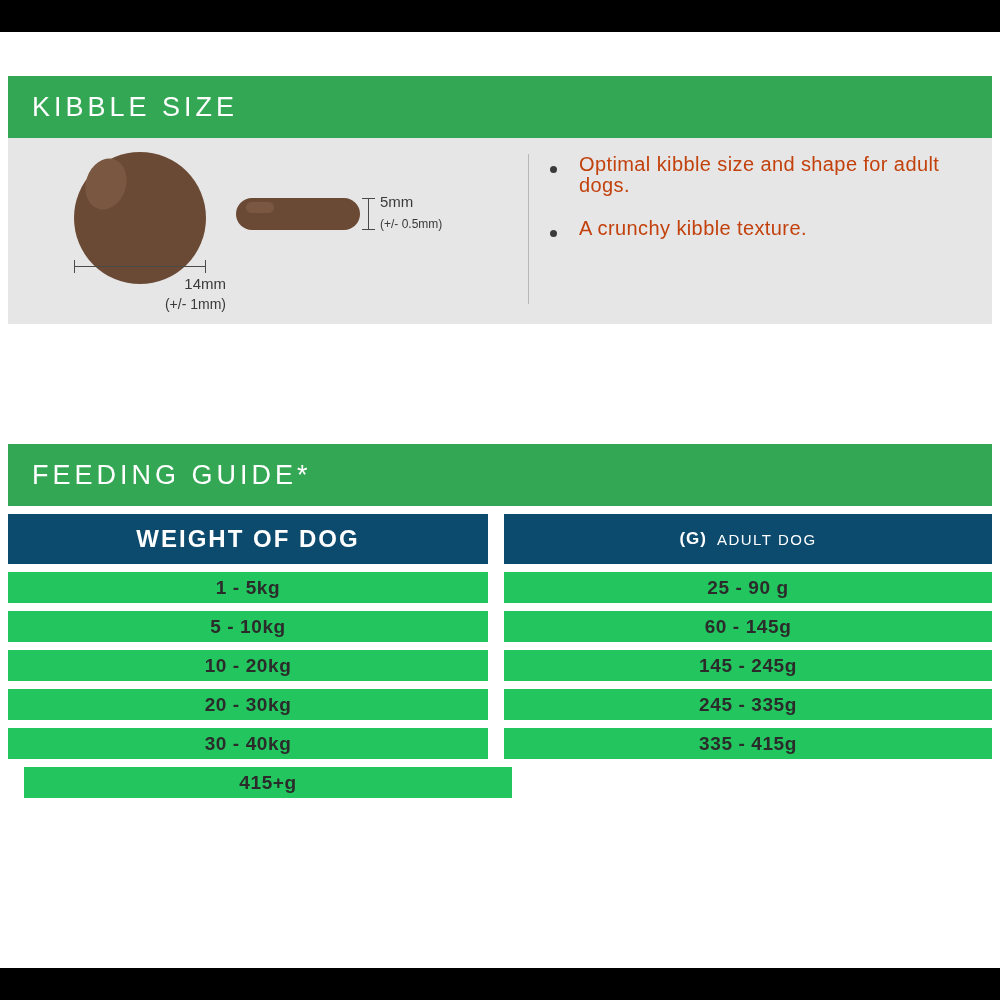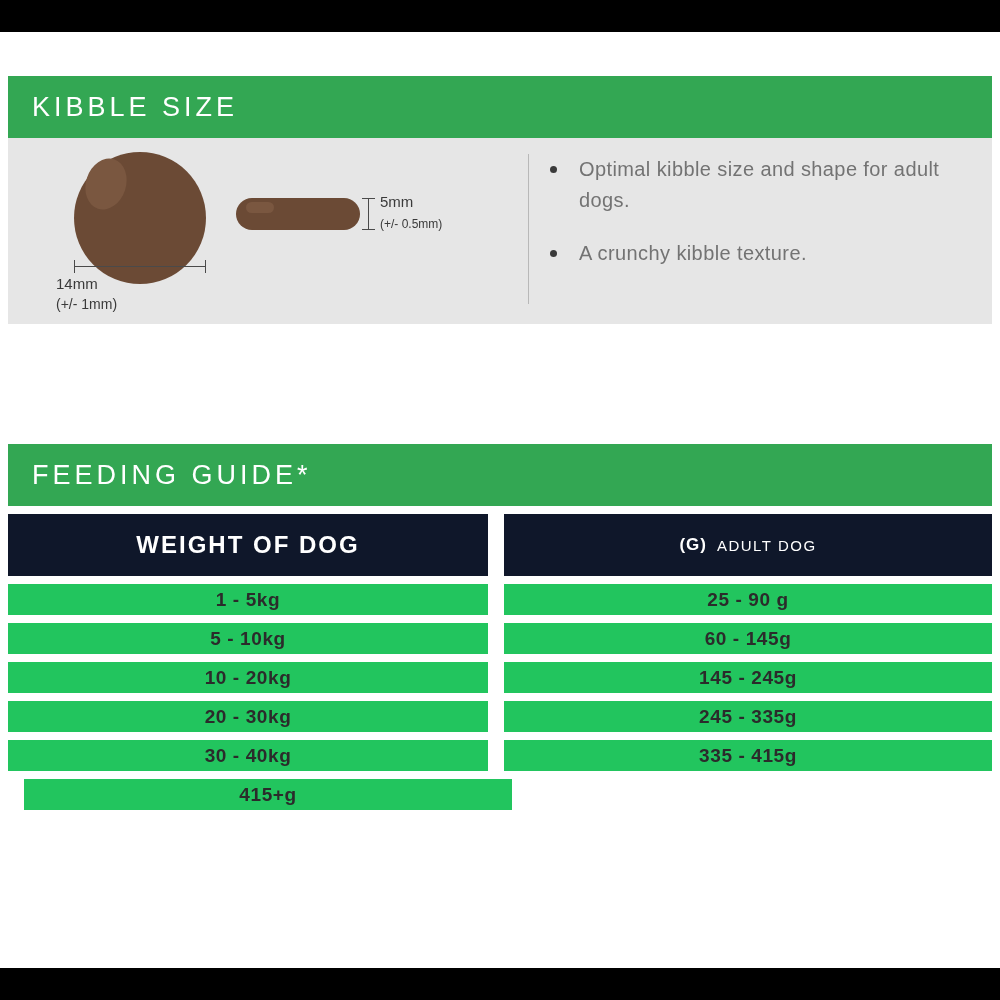--- a/index.html
+++ b/index.html
@@ -104,21 +104,21 @@
     height: 13px;
     background: #4a4a4a;
   }
   .dim-h::before { left: 0; }
   .dim-h::after { right: 0; }
   .dim-h-label {
     position: absolute;
     left: 48px;
     top: 136px;
     width: 170px;
-    text-align: left;
+    text-align: right;
     color: #3a3a3a;
     font-size: 15px;
     line-height: 20px;
   }
   .dim-h-label .sub { font-size: 14px; }
 
   
   .dim-v {
     position: absolute;
     left: 360px;
@@ -168,40 +168,40 @@
   .bullet .dot {
     flex: 0 0 auto;
     width: 7px;
     height: 7px;
     border-radius: 50%;
     background: #3a3a3a;
     margin-top: 12px;
     margin-right: 22px;
   }
   .bullet .txt {
-    color: #737373;
+    color: #c2410c;
     font-size: 20px;
-    line-height: 31px;
+    line-height: 21px;
     letter-spacing: 0.4px;
   }
 
   
   .feeding-panel {
     position: absolute;
     left: 8px;
     top: 412px;
     width: 984px;
   }
   .table-head {
     display: flex;
     margin-top: 8px;
   }
   .th {
-    background: #0f172a;
-    height: 62px;
+    background: #0c4a6e;
+    height: 50px;
     display: flex;
     align-items: center;
     justify-content: center;
     color: #ffffff;
   }
   .th.left { width: 480px; }
   .th.right { width: 488px; margin-left: 16px; }
   .th-title {
     font-size: 24px;
     font-weight: bold;

